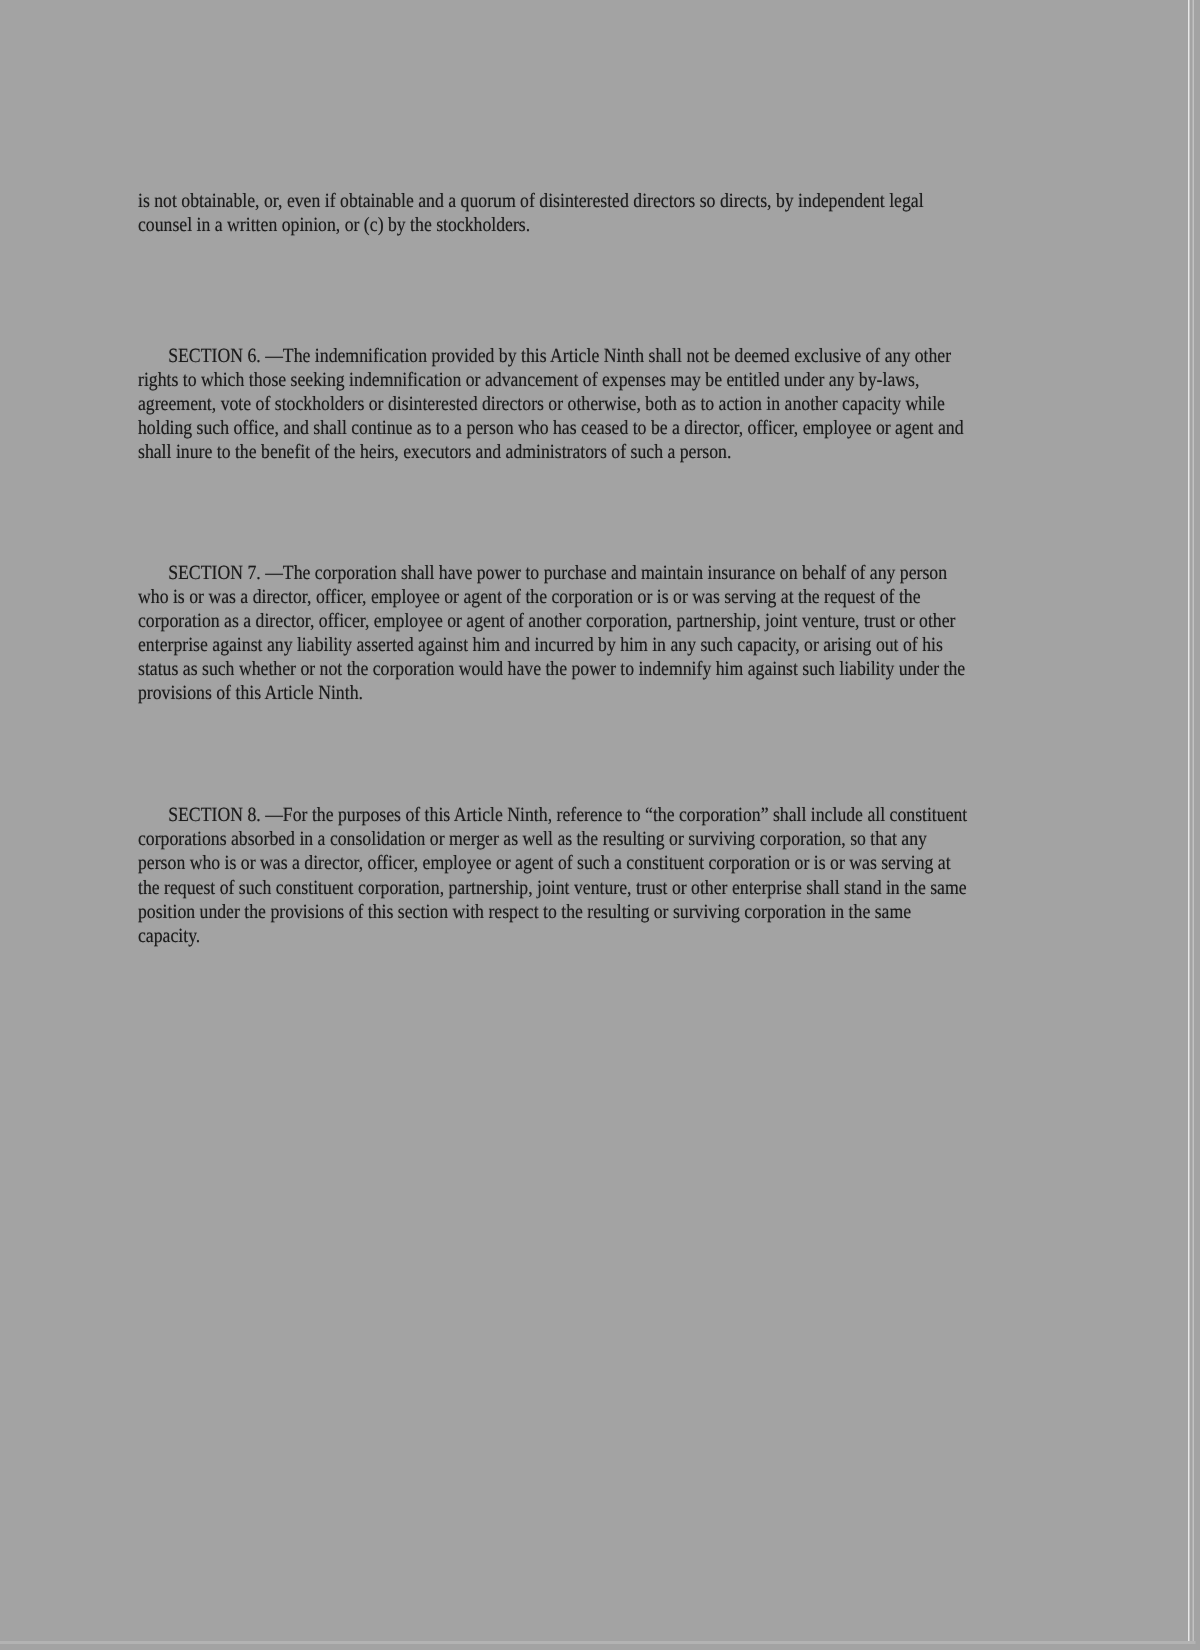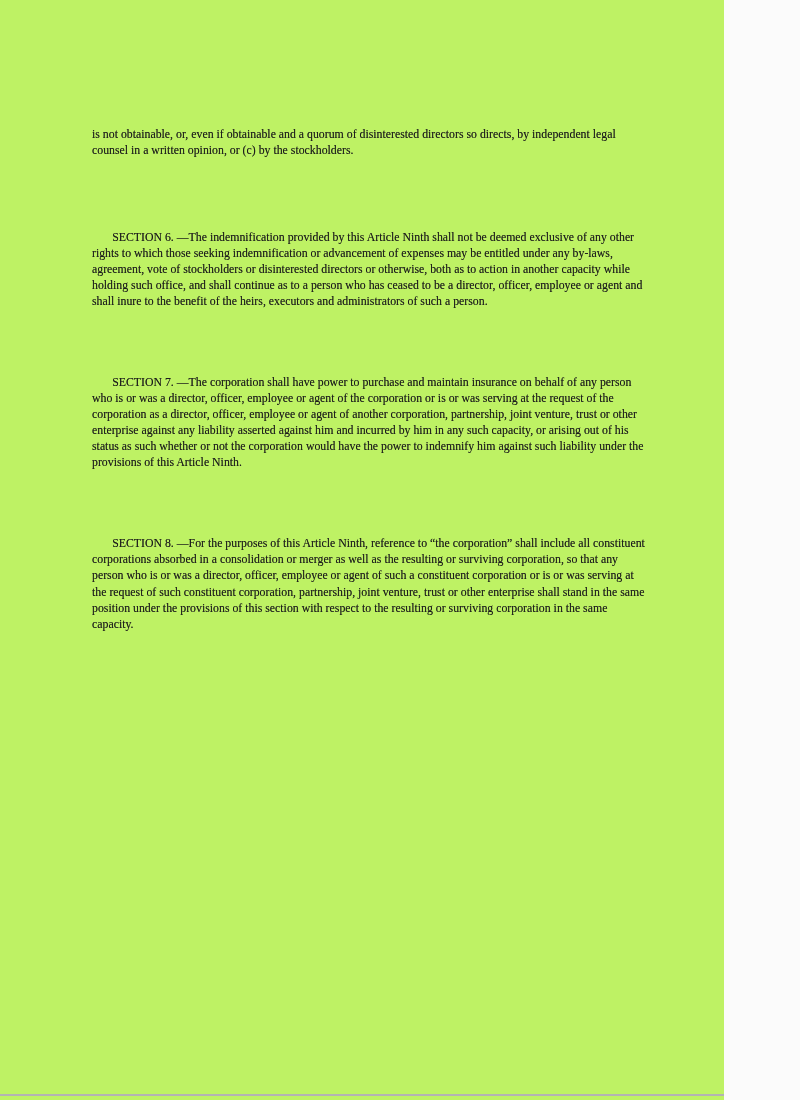--- a/index.html
+++ b/index.html
@@ -1,21 +1,21 @@
 <!DOCTYPE html>
 <html><head>
 <meta charset="utf-8">
 <style>
   * { margin: 0; padding: 0; box-sizing: border-box; }
   html, body { background: #fbfbfb; }
   .page {
     position: relative;
-    width: 724px;
+    width: 800px;
     height: 1100px;
-    background: #bef264;
+    background: #a3a3a3;
     overflow: hidden;
     font-family: "Liberation Serif", "DejaVu Serif", serif;
   }
   .page-edge-right {
     position: absolute;
     left: 795px; top: 0;
     width: 1px; height: 1095px;
     background: #c2c2c2;
   }
   .page-edge-right-faint {

